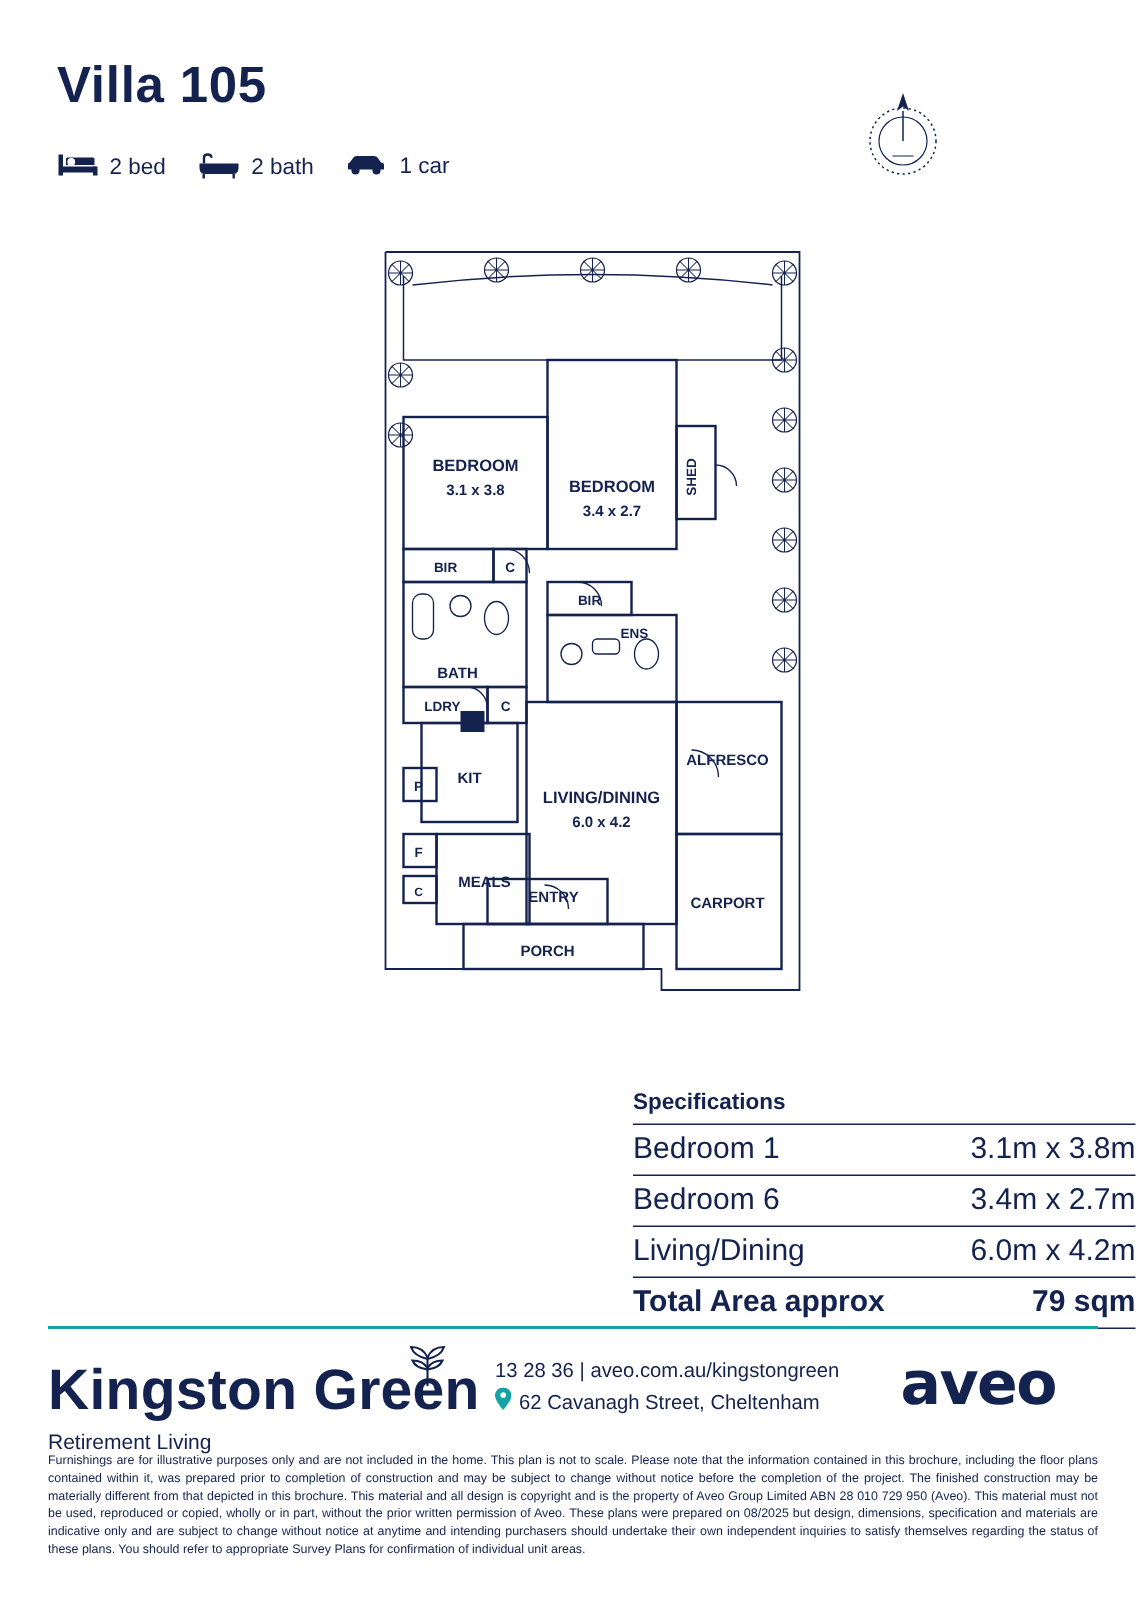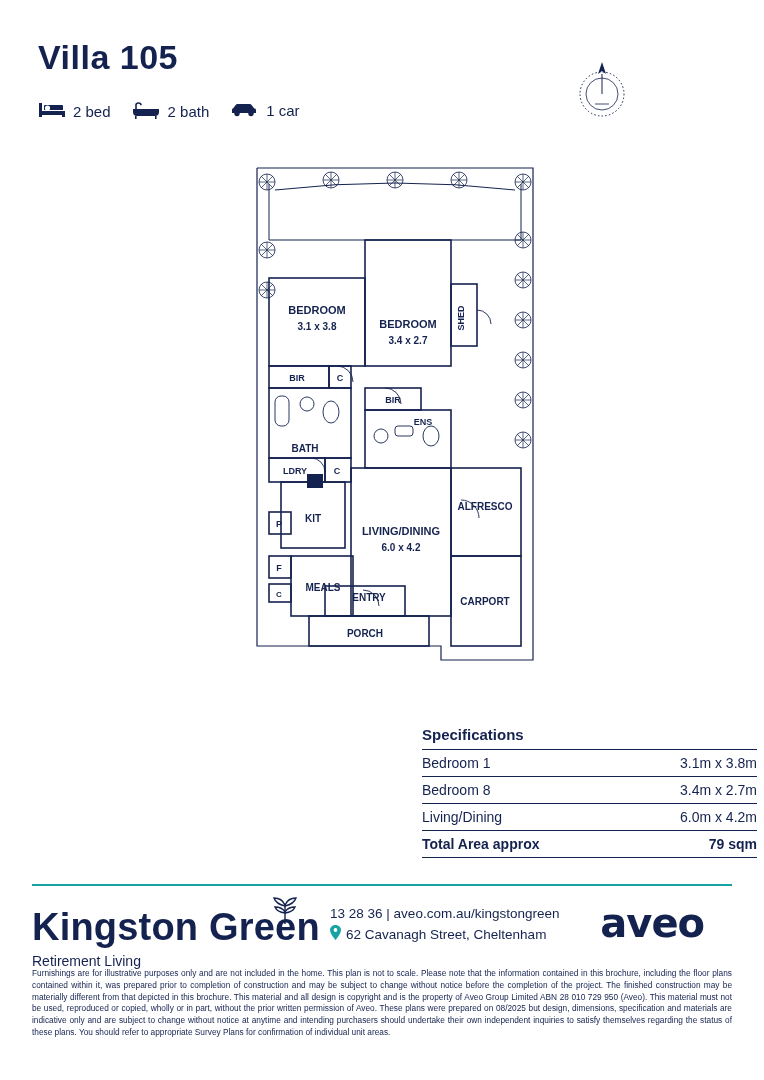--- a/index.html
+++ b/index.html
@@ -36,21 +36,21 @@
   .plan { position:absolute; left:245px; top:160px; width:300px; height:510px; }
   .plan svg { display:block; }
   .rlabel {
     font-family:"Liberation Sans", sans-serif;
     font-weight:bold; fill:#14224f;
   }
 
   
   .spec { position:absolute; left:395px; top:726px; width:335px;margin-left:27px; }
   .spec h3 { margin:0 0 6px 0; font-size:15px; color:#14224f; }
-  .spec table { width:100%; border-collapse:collapse; font-size:14px; }
+  .spec table { width:100%; border-collapse:collapse; font-size:20px; }
   .spec td { padding:5px 0; border-bottom:1px solid #14224f; }
   .spec td.v { text-align:right; }
   .spec tr.total td { font-weight:bold; border-bottom:1px solid #14224f; }
   .spec tr:first-child td { border-top:1px solid #14224f; }
 
   
   .rule { position:absolute; left:32px; top:884px; width:700px; height:2px; background:#17a3a3; }
   .brand { position:absolute; left:32px; top:906px; }
   .brand .kg {
     font-size:38px; font-weight:bold; color:#14224f; letter-spacing:0.2px;
@@ -261,21 +261,21 @@
 
   <div class="spec">
     <h3>Specifications</h3>
     <table>
       <tbody>
           <tr>
         <td>Bedroom 1</td>
         <td class="v">3.1m x 3.8m</td>
       </tr>
       <tr>
-        <td>Bedroom 8</td>
+        <td>Bedroom 6</td>
         <td class="v">3.4m x 2.7m</td>
       </tr>
       <tr>
         <td>Living/Dining</td>
         <td class="v">6.0m x 4.2m</td>
       </tr>
       <tr class="total">
         <td>Total Area approx</td>
         <td class="v">79 sqm</td>
       </tr>

